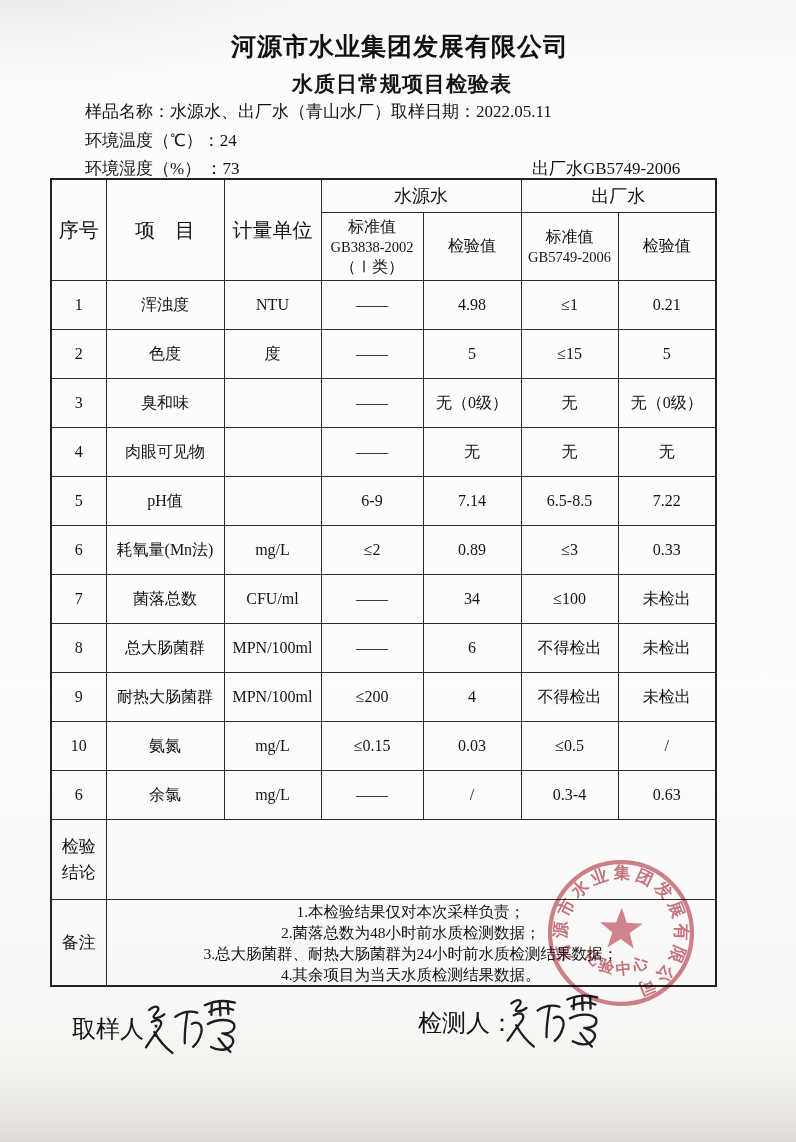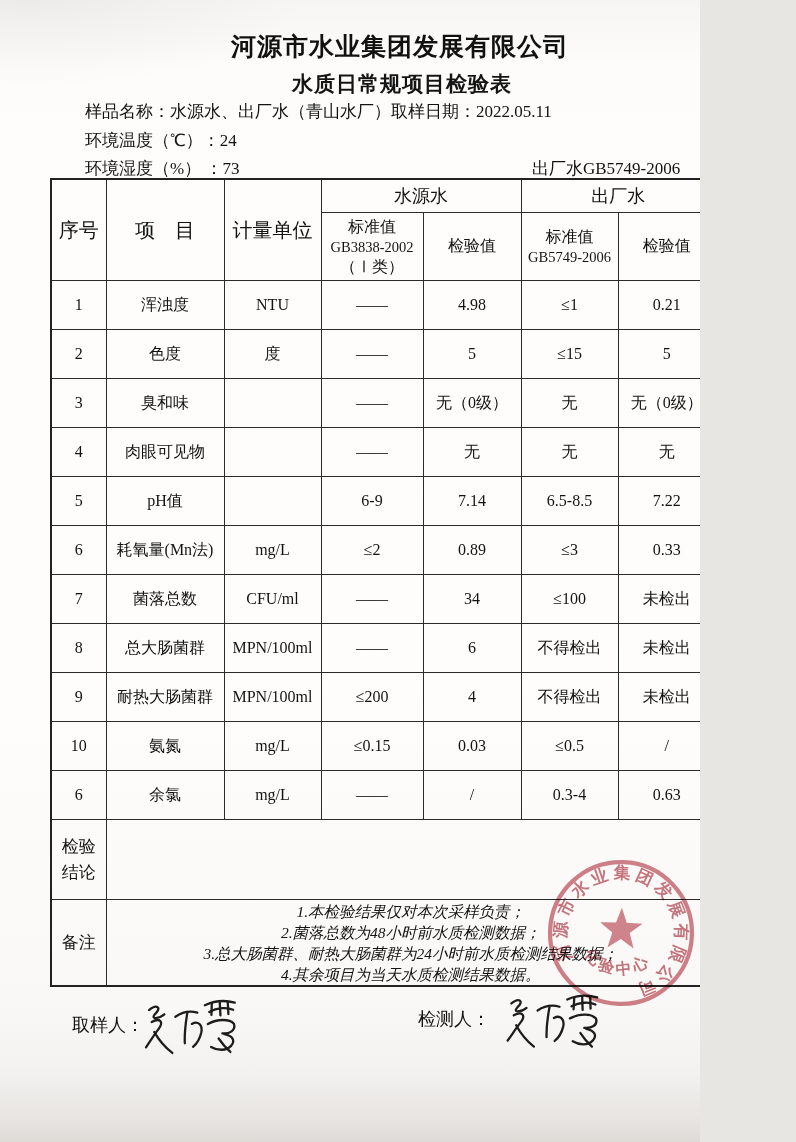--- a/index.html
+++ b/index.html
@@ -4,21 +4,21 @@
 <style>
   html,body{margin:0;padding:0;}
   body{
     width:796px;height:1142px;
     background:#e8e6e3;
     font-family:"Liberation Serif", serif;
     color:#161616;
     -webkit-font-smoothing:antialiased;
   }
   .page{
-    position:relative;width:700px;height:1142px;overflow:hidden;
+    position:relative;width:796px;height:1142px;overflow:hidden;
     background:linear-gradient(180deg,#f6f5f3 0%,#fdfcfb 6%,#fefdfc 60%,#faf8f6 88%,#efedea 98%,#e9e7e3 100%);
   }
   .page::after{ 
     content:"";position:absolute;left:0;right:0;bottom:0;height:70px;
     background:linear-gradient(180deg,rgba(120,115,108,0) 0%,rgba(120,115,108,.10) 100%);
     pointer-events:none;
   }
   .page::before{ 
     content:"";position:absolute;left:0;top:0;width:300px;height:90px;
     background:radial-gradient(ellipse at 10% 0%,rgba(150,150,160,.10),rgba(150,150,160,0) 70%);
@@ -54,23 +54,23 @@
   td.hA{height:32px;font-size:18px;}
   td.hB{height:66px;}
   td.hmerge{height:100px;font-size:20px;}
   tr.dr td{height:48px;}
   td.item{text-align:left;padding-left:10px;}
   .stdhead{line-height:20px;font-size:16px;}
   .stdhead .gb{font-size:14.5px;letter-spacing:0;}
   td.concl{height:79px;font-size:17px;line-height:26px;}
   td.remark-label{height:85px;font-size:17px;}
   td.notes{text-align:left;vertical-align:middle;padding:4px 10px;}
-  td.notes div{font-size:15.5px;line-height:21px;white-space:nowrap;font-style:italic;}
-
-  .sign-label{position:absolute;font-size:18px;white-space:nowrap;color:#131313;}
+  td.notes div{font-size:15.5px;line-height:21px;white-space:nowrap;}
+
+  .sign-label{position:absolute;font-size:24px;white-space:nowrap;color:#131313;}
   .sig{position:absolute;}
   .sig path{fill:none;stroke:#1d1d1d;stroke-width:2.3;stroke-linecap:round;stroke-linejoin:round;}
 
   .seal{position:absolute;left:545px;top:857px;width:152px;height:152px;
         mix-blend-mode:multiply;opacity:.88;transform:rotate(2deg);}
   .seal text{font-family:"Liberation Sans", sans-serif;font-weight:600;}
 </style>
 </head>
 <body>
 

